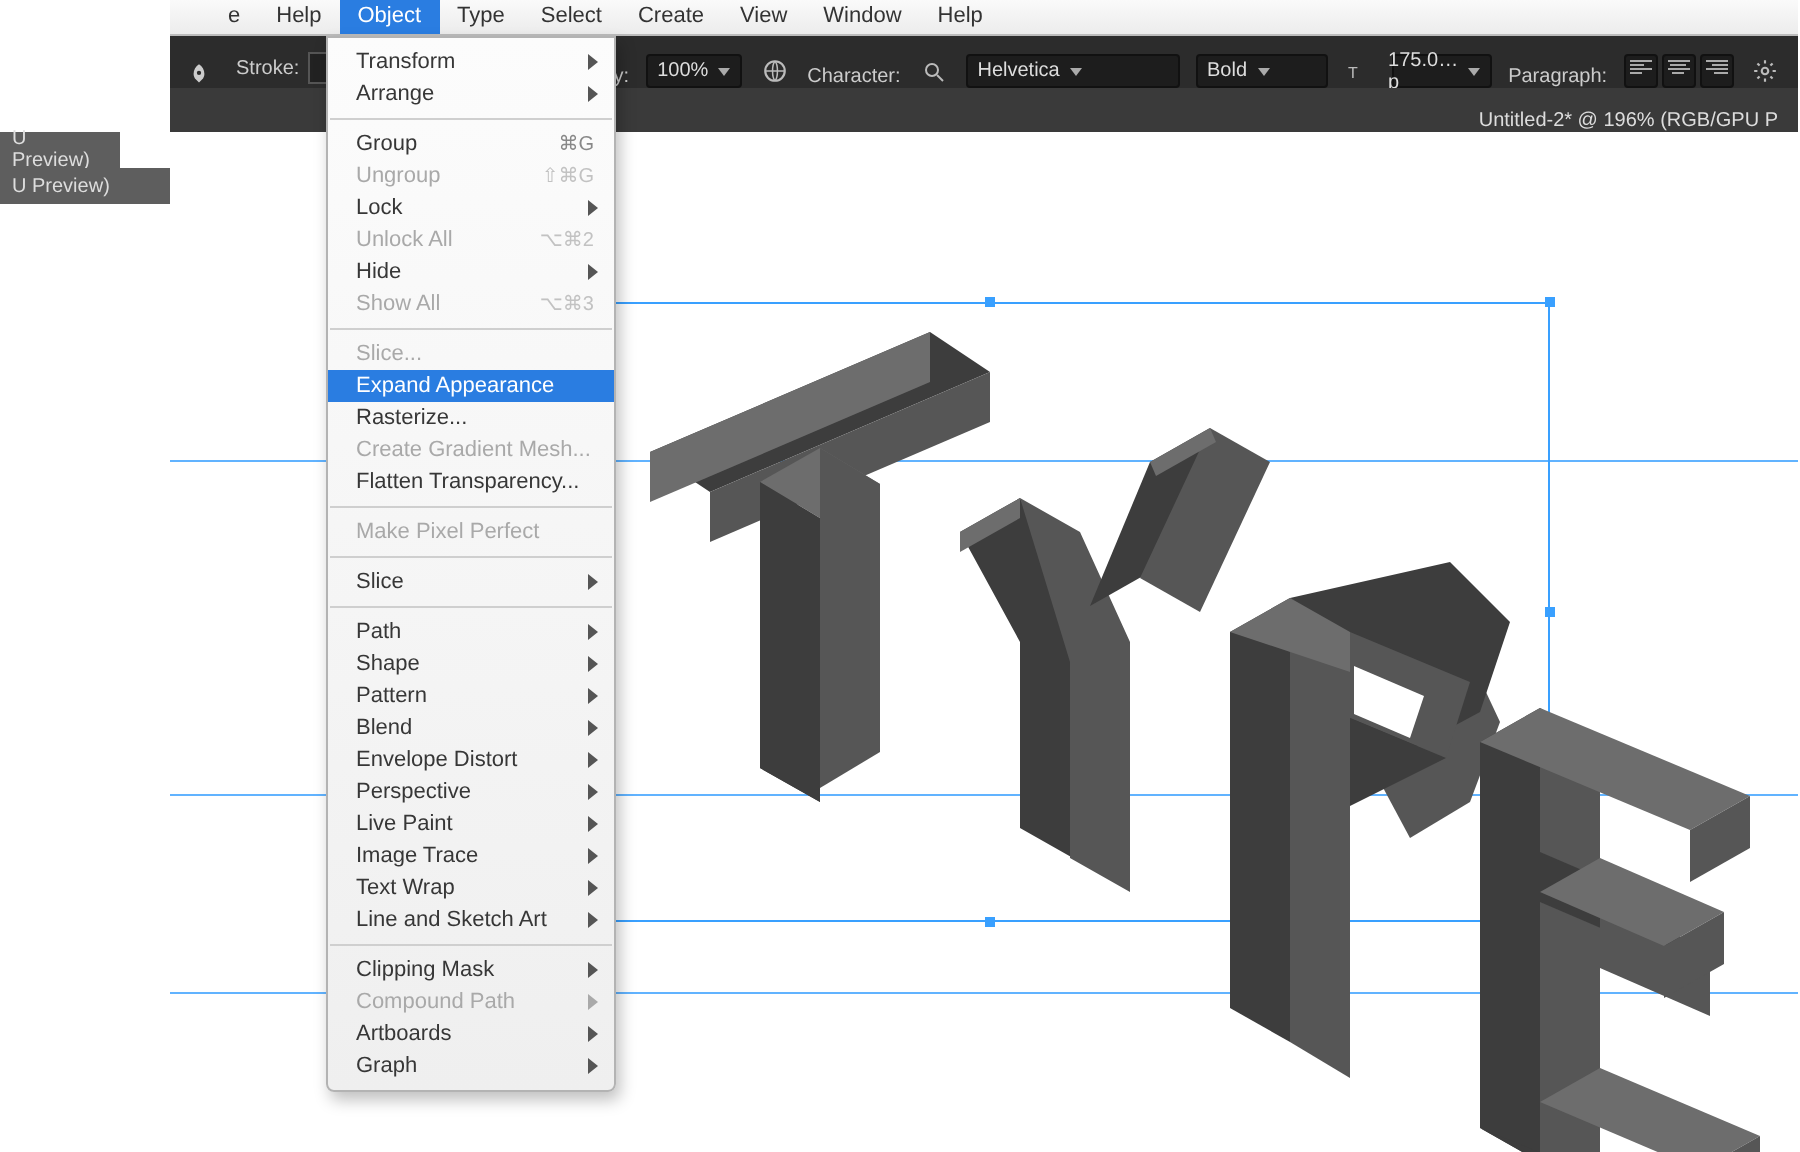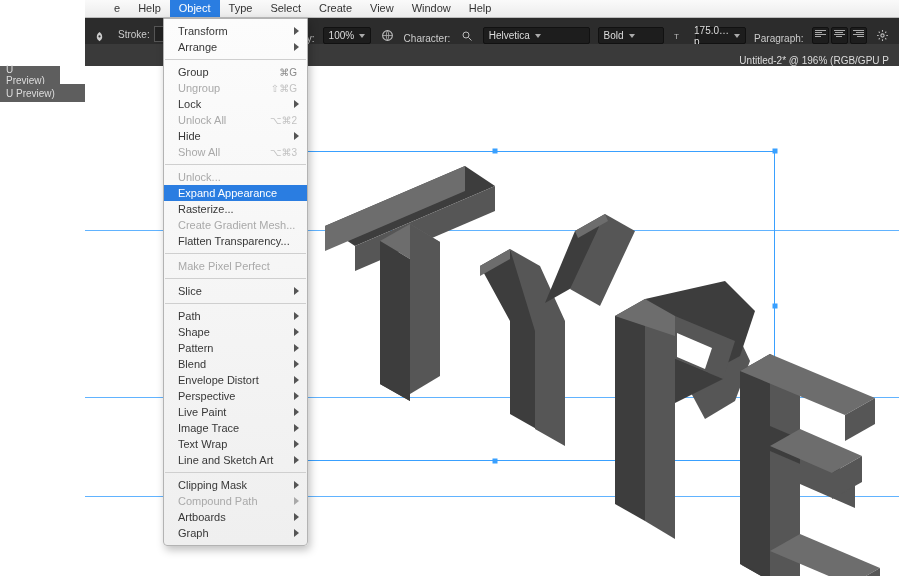--- a/index.html
+++ b/index.html
@@ -237,21 +237,21 @@
       </div>
       <div class="row sub">
         <span>Hide</span>
       </div>
       <div class="row dis">
         <span>Show All</span>
         <span class="sc">⌥⌘3</span>
       </div>
       <div class="sep"></div>
       <div class="row dis">
-        <span>Unlock...</span>
+        <span>Slice...</span>
       </div>
       <div class="row hi">
         <span>Expand Appearance</span>
       </div>
       <div class="row">
         <span>Rasterize...</span>
       </div>
       <div class="row dis">
         <span>Create Gradient Mesh...</span>
       </div>

